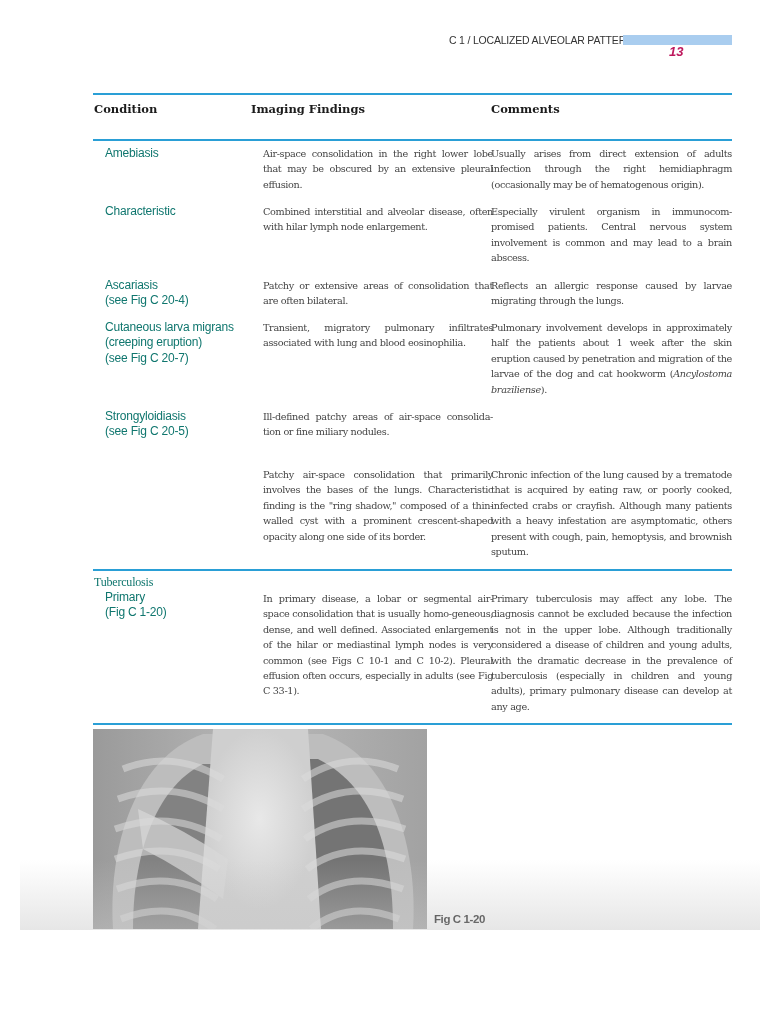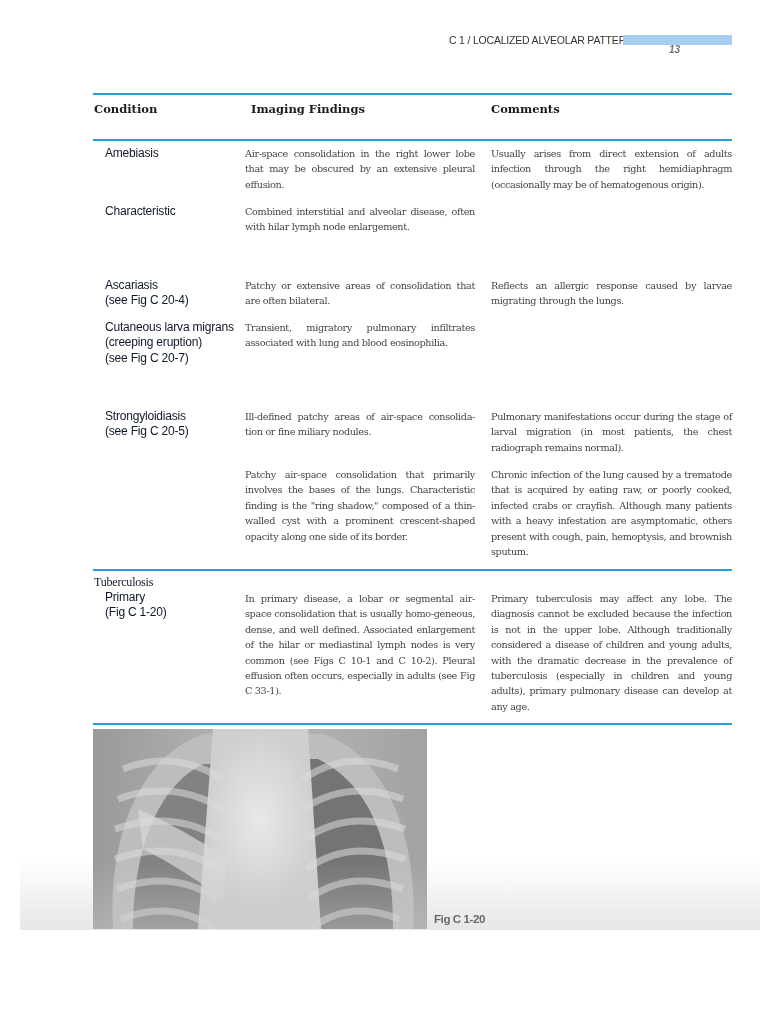--- a/index.html
+++ b/index.html
@@ -10,44 +10,44 @@
       position: absolute; top: 34px; left: 449px;
       font-family: "Liberation Sans", sans-serif; font-size: 10.5px; color: #333;
       letter-spacing: -0.2px;
     }
     .head-bar {
       position: absolute; top: 35px; left: 623px; width: 109px; height: 10px;
       background: #a9cdef;
     }
     .page-number {
       position: absolute; top: 44px; left: 669px;
-      font-family: "Liberation Sans", sans-serif; font-size: 10px; font-weight: bold; font-style: italic; color: #737373;
+      font-family: "Liberation Sans", sans-serif; font-size: 13px; font-weight: bold; font-style: italic; color: #be185d;
     }
 
     .table { position: absolute; left: 93px; top: 93px; width: 639px; }
     .rule { height: 2px; background: #2a9fd6; width: 639px; }
     .thead { position: relative; height: 44px; }
     .th {
       position: absolute; top: 7px;
       font-family: "DejaVu Serif", serif; font-weight: bold; font-size: 11.5px; color: #1c1c1c;
     }
     .th.c1 { left: 1px; } .th.c2 { left: 158px; } .th.c3 { left: 398px; }
 
     .row { position: relative; }
     .cell { position: absolute; top: 0; }
     .cond {
-      font-family: "Liberation Sans", sans-serif; font-size: 12px; line-height: 15.4px; color: #0f172a;
+      font-family: "Liberation Sans", sans-serif; font-size: 12px; line-height: 15.4px; color: #0f766e;
       left: 12px; width: 150px; white-space: pre-line; letter-spacing: -0.2px;
     }
     .cond.group { left: 1px; font-family: Liberation Serif, serif; }
     .find, .comm {
       font-family: "DejaVu Serif", serif; font-size: 9.7px; line-height: 15.4px; color: #444;
       letter-spacing: -0.35px;
     }
-    .find { left: 152px; width: 230px; text-align: justify; }
+    .find { left: 170px; width: 230px; text-align: justify; }
     .comm { left: 398px; width: 241px; text-align: justify; }
     .comm i { font-style: italic; }
 
     .figure {
       position: absolute; left: 93px; top: 729px; width: 334px; height: 200px;
       overflow: hidden; background: #8d8d8d;
     }
     .fig-caption {
       position: absolute; left: 434px; top: 913px;
       font-family: "Liberation Sans", sans-serif; font-size: 11.5px; font-weight: bold; color: #2a2a2a;
@@ -78,38 +78,39 @@
   <div class="rule"></div>
 
   <div class="row" style="height:58px; margin-top:5px;">
     <div class="cell cond">Amebiasis</div>
     <div class="cell find">Air-space consolidation in the right lower lobe that may be obscured by an extensive pleural effusion.</div>
     <div class="cell comm">Usually arises from direct extension of adults infection through the right hemidiaphragm (occasionally may be of hematogenous origin).</div>
   </div>
   <div class="row" style="height:74px;">
     <div class="cell cond">Characteristic</div>
     <div class="cell find">Combined interstitial and alveolar disease, often with hilar lymph node enlargement.</div>
+    <div class="cell comm">Especially virulent organism in immunocom-promised patients. Central nervous system involvement is common and may lead to a brain abscess.</div>
   </div>
   <div class="row" style="height:42px;">
     <div class="cell cond">Ascariasis
 (see Fig C 20-4)</div>
     <div class="cell find">Patchy or extensive areas of consolidation that are often bilateral.</div>
     <div class="cell comm">Reflects an allergic response caused by larvae migrating through the lungs.</div>
   </div>
   <div class="row" style="height:89px;">
     <div class="cell cond">Cutaneous larva migrans
 (creeping eruption)
 (see Fig C 20-7)</div>
     <div class="cell find">Transient, migratory pulmonary infiltrates associated with lung and blood eosinophilia.</div>
+    <div class="cell comm"><span>Pulmonary involvement develops in approximately half the patients about 1 week after the skin eruption caused by penetration and migration of the larvae of the dog and cat hookworm (</span><i>Ancylostoma braziliense</i><span>).</span></div>
   </div>
   <div class="row" style="height:58px;">
     <div class="cell cond">Strongyloidiasis
 (see Fig C 20-5)</div>
     <div class="cell find">Ill-defined patchy areas of air-space consolida-tion or fine miliary nodules.</div>
-    <div class="cell comm">Pulmonary manifestations occur during the stage of larval migration (in most patients, the chest radiograph remains normal).</div>
   </div>
   <div class="row" style="height:102px;">
     <div class="cell find">Patchy air-space consolidation that primarily involves the bases of the lungs. Characteristic finding is the "ring shadow," composed of a thin-walled cyst with a prominent crescent-shaped opacity along one side of its border.</div>
     <div class="cell comm">Chronic infection of the lung caused by a trematode that is acquired by eating raw, or poorly cooked, infected crabs or crayfish. Although many patients with a heavy infestation are asymptomatic, others present with cough, pain, hemoptysis, and brownish sputum.</div>
   </div>
 
   <div class="rule"></div>
 
   <div class="row" style="height:148px; margin-top:4px;">
     <div class="cell cond group">Tuberculosis</div>

